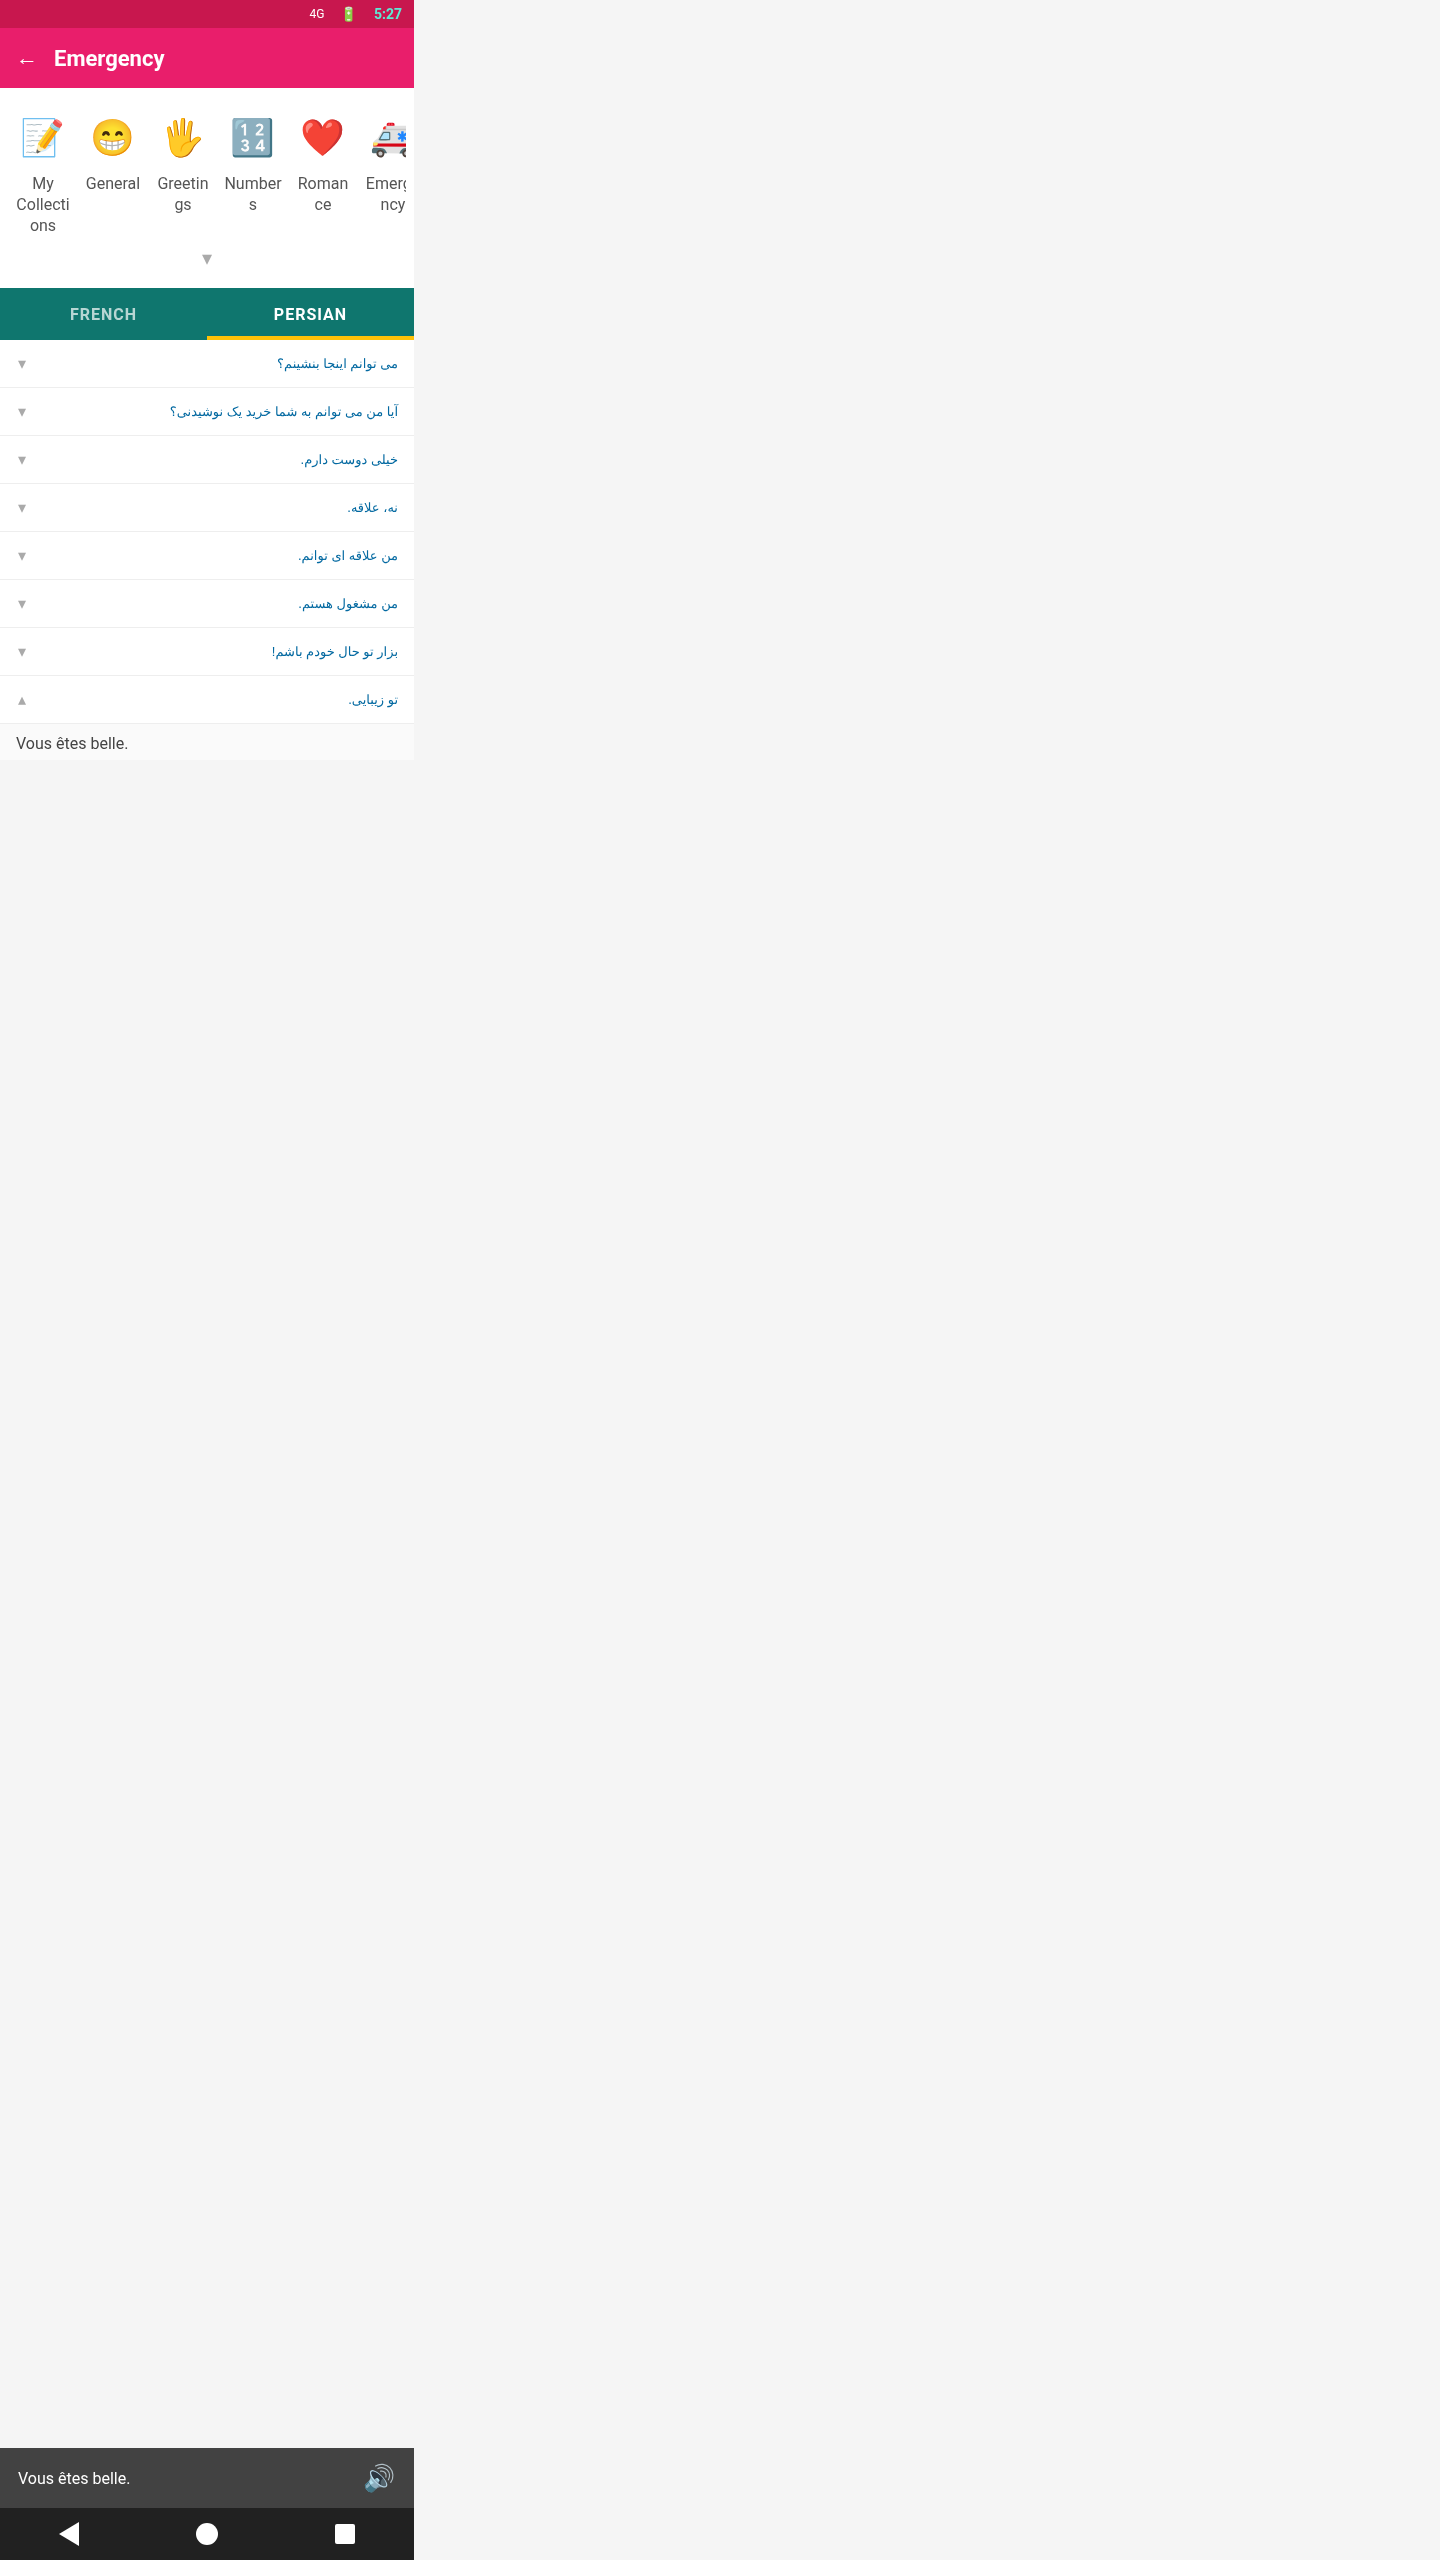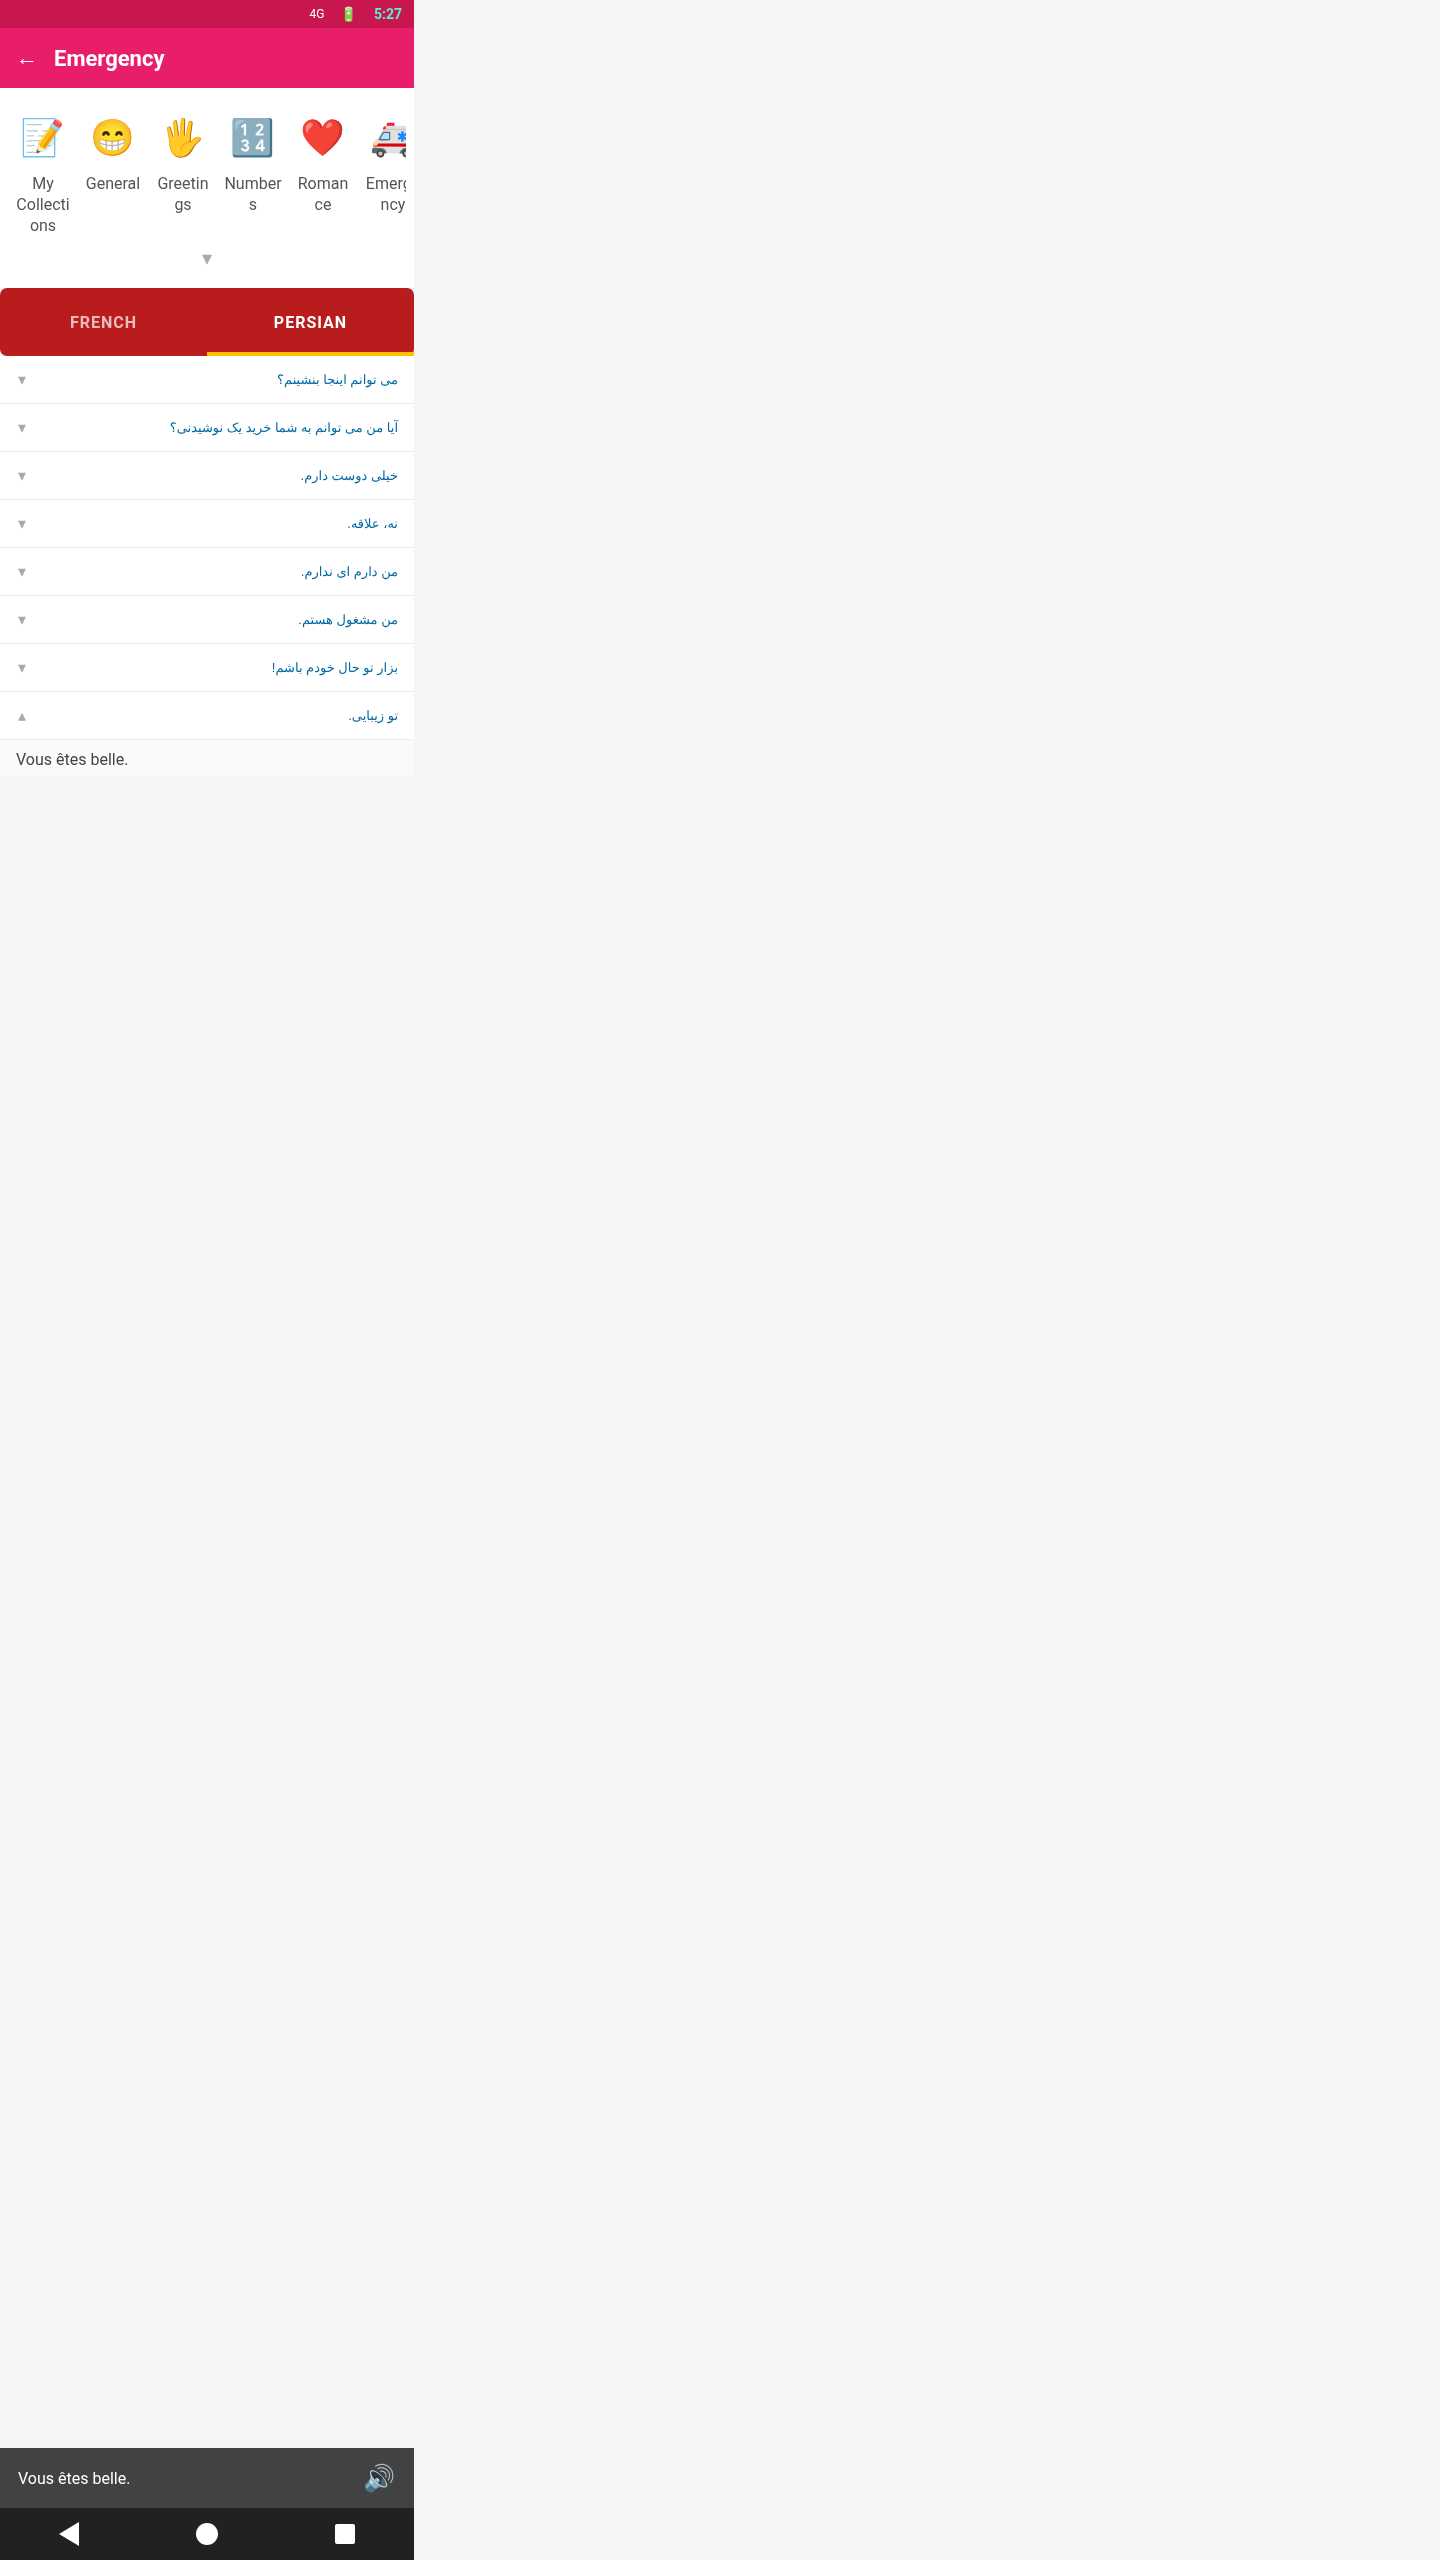--- a/index.html
+++ b/index.html
@@ -94,24 +94,23 @@
       padding: 6px 0 10px 0;
       cursor: pointer;
     }
     .chevron-down {
       font-size: 20px;
       color: #aaa;
     }
 
     
     .language-tabs {
-      background: #b91c1c;
-      display: flex;
-      height: 68px;
-      border-radius: 7px;
+      background: #0f766e;
+      display: flex;
+      height: 52px;
     }
     .lang-tab {
       flex: 1;
       display: flex;
       align-items: center;
       justify-content: center;
       color: white;
       font-size: 16px;
       font-weight: bold;
       cursor: pointer;
@@ -318,21 +317,21 @@
       </div>
       <div>
         <div class="phrase-row">
           <span class="phrase-chevron">▾</span>
           <span class="phrase-text-persian">نه، علاقه.</span>
         </div>
       </div>
       <div>
         <div class="phrase-row">
           <span class="phrase-chevron">▾</span>
-          <span class="phrase-text-persian">من دارم ای ندارم.</span>
+          <span class="phrase-text-persian">من علاقه ای توانم.</span>
         </div>
       </div>
       <div>
         <div class="phrase-row">
           <span class="phrase-chevron">▾</span>
           <span class="phrase-text-persian">من مشغول هستم.</span>
         </div>
       </div>
       <div>
         <div class="phrase-row">

